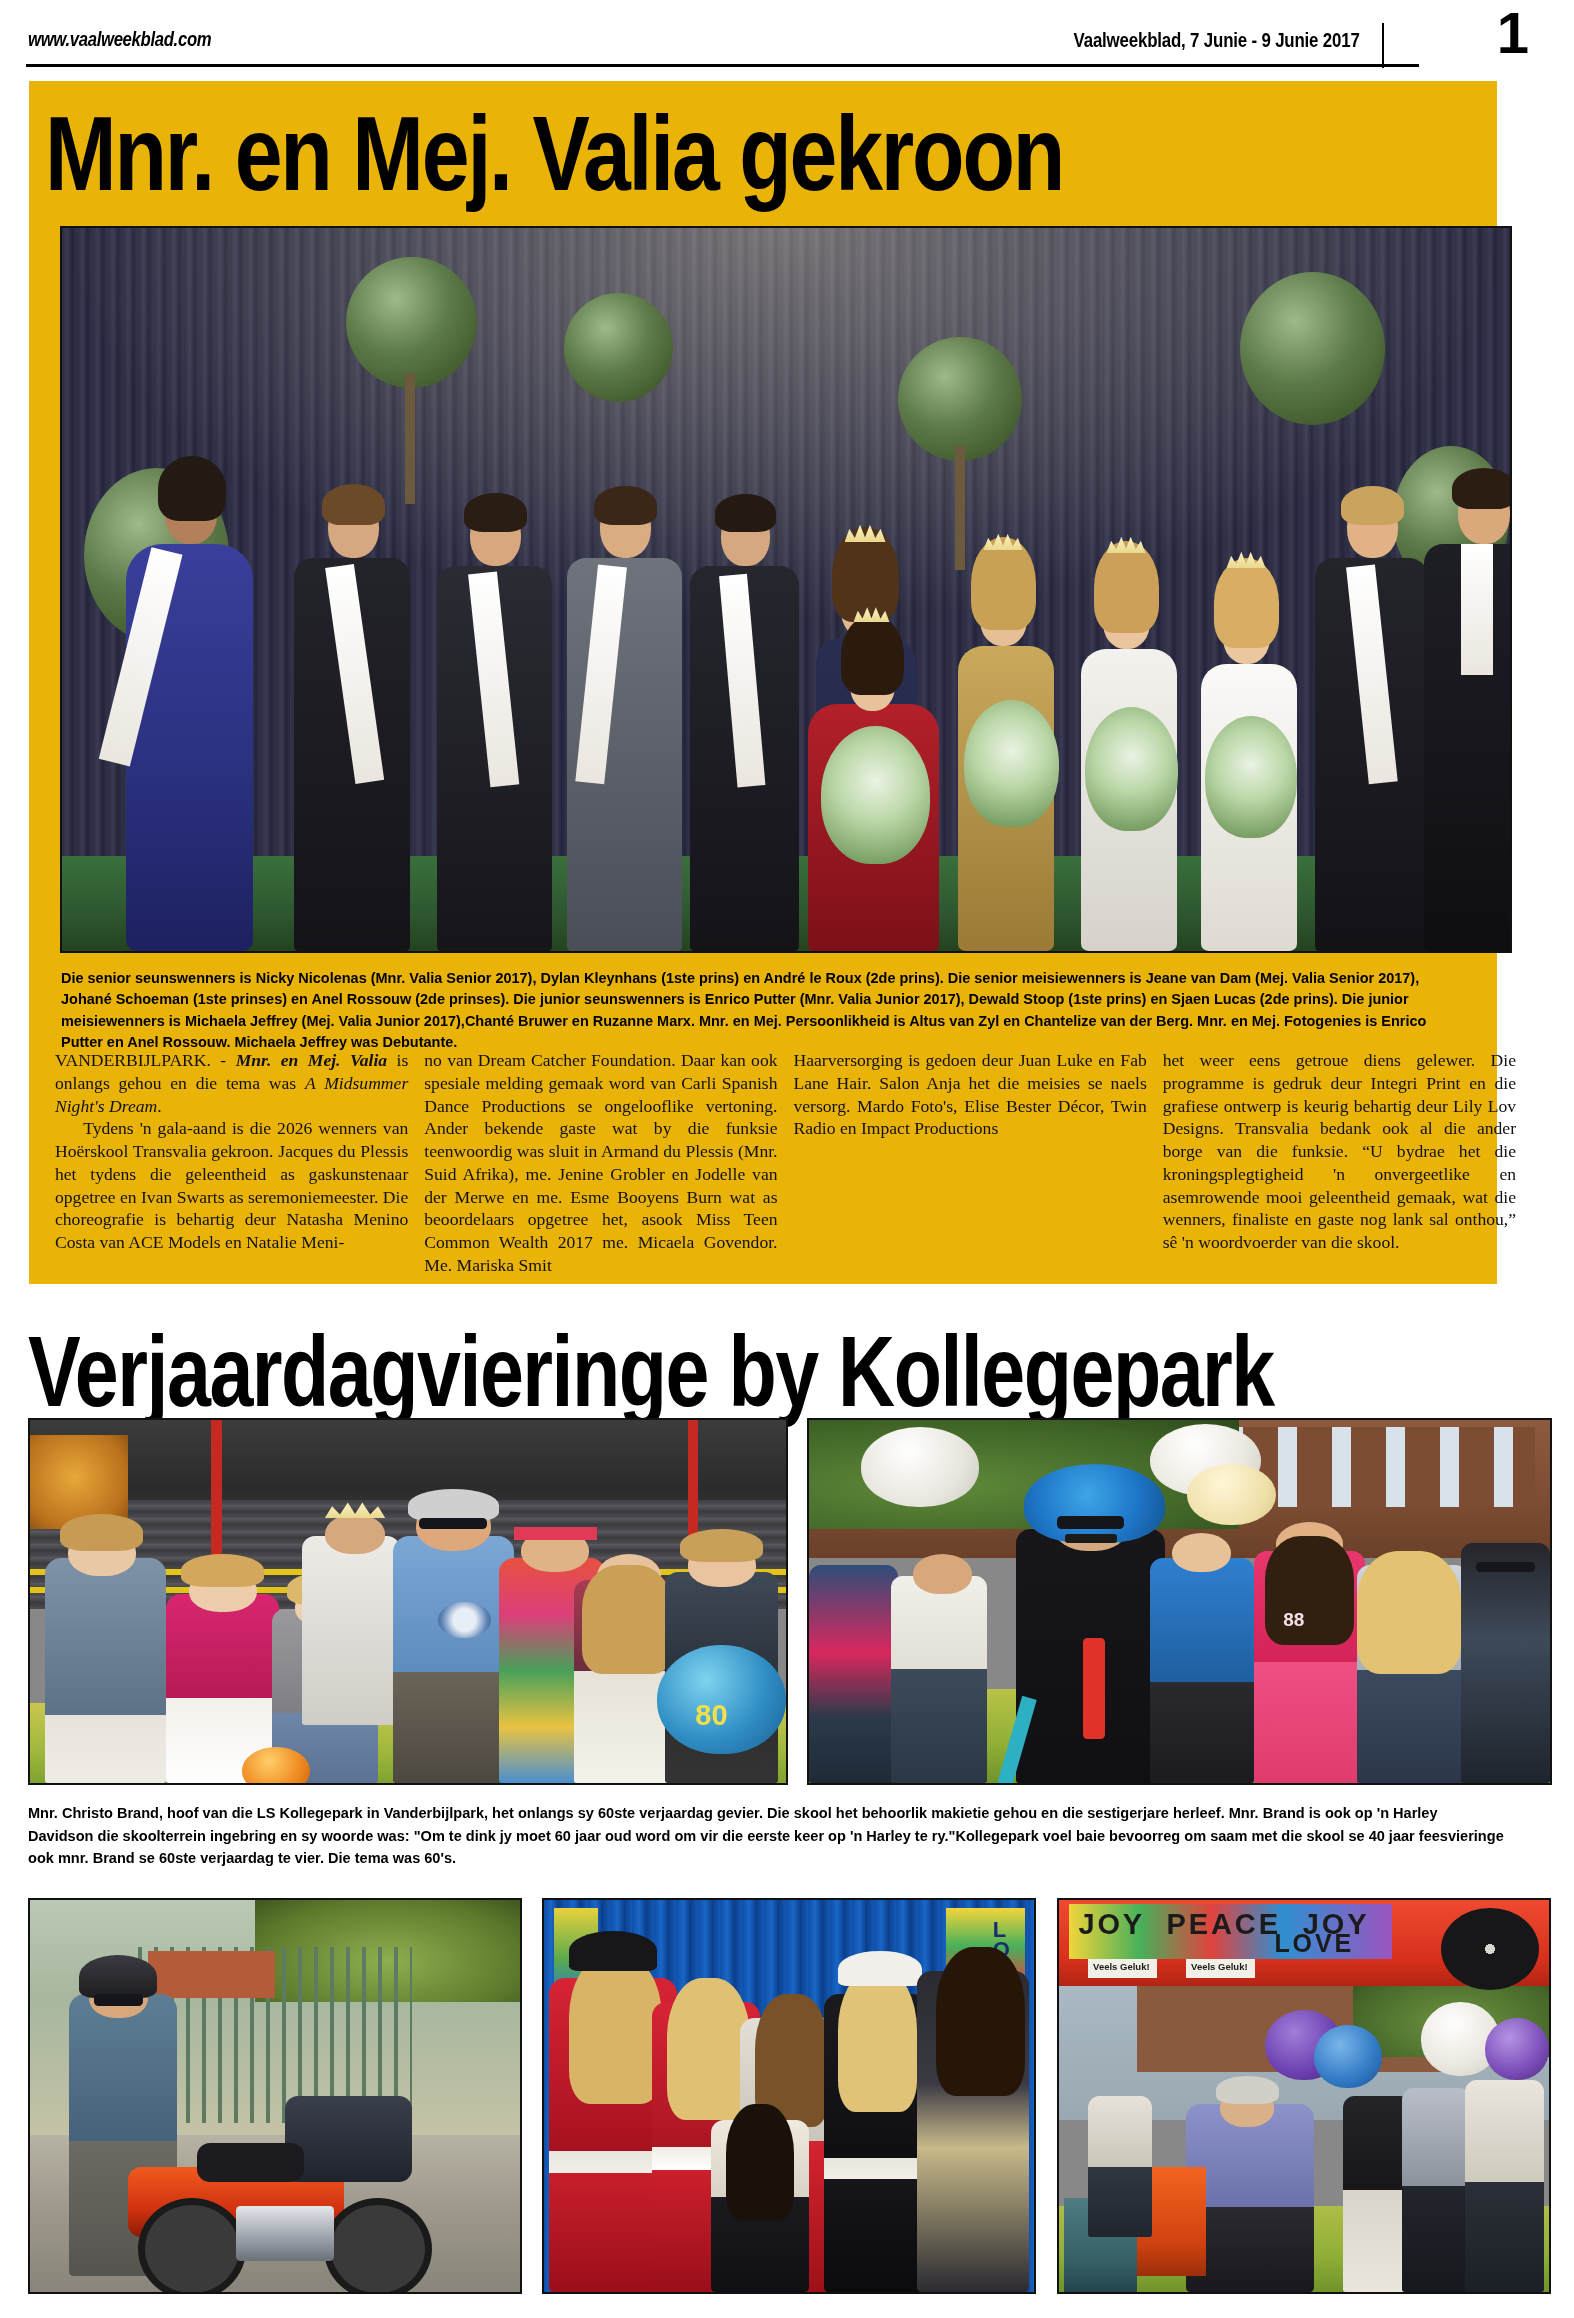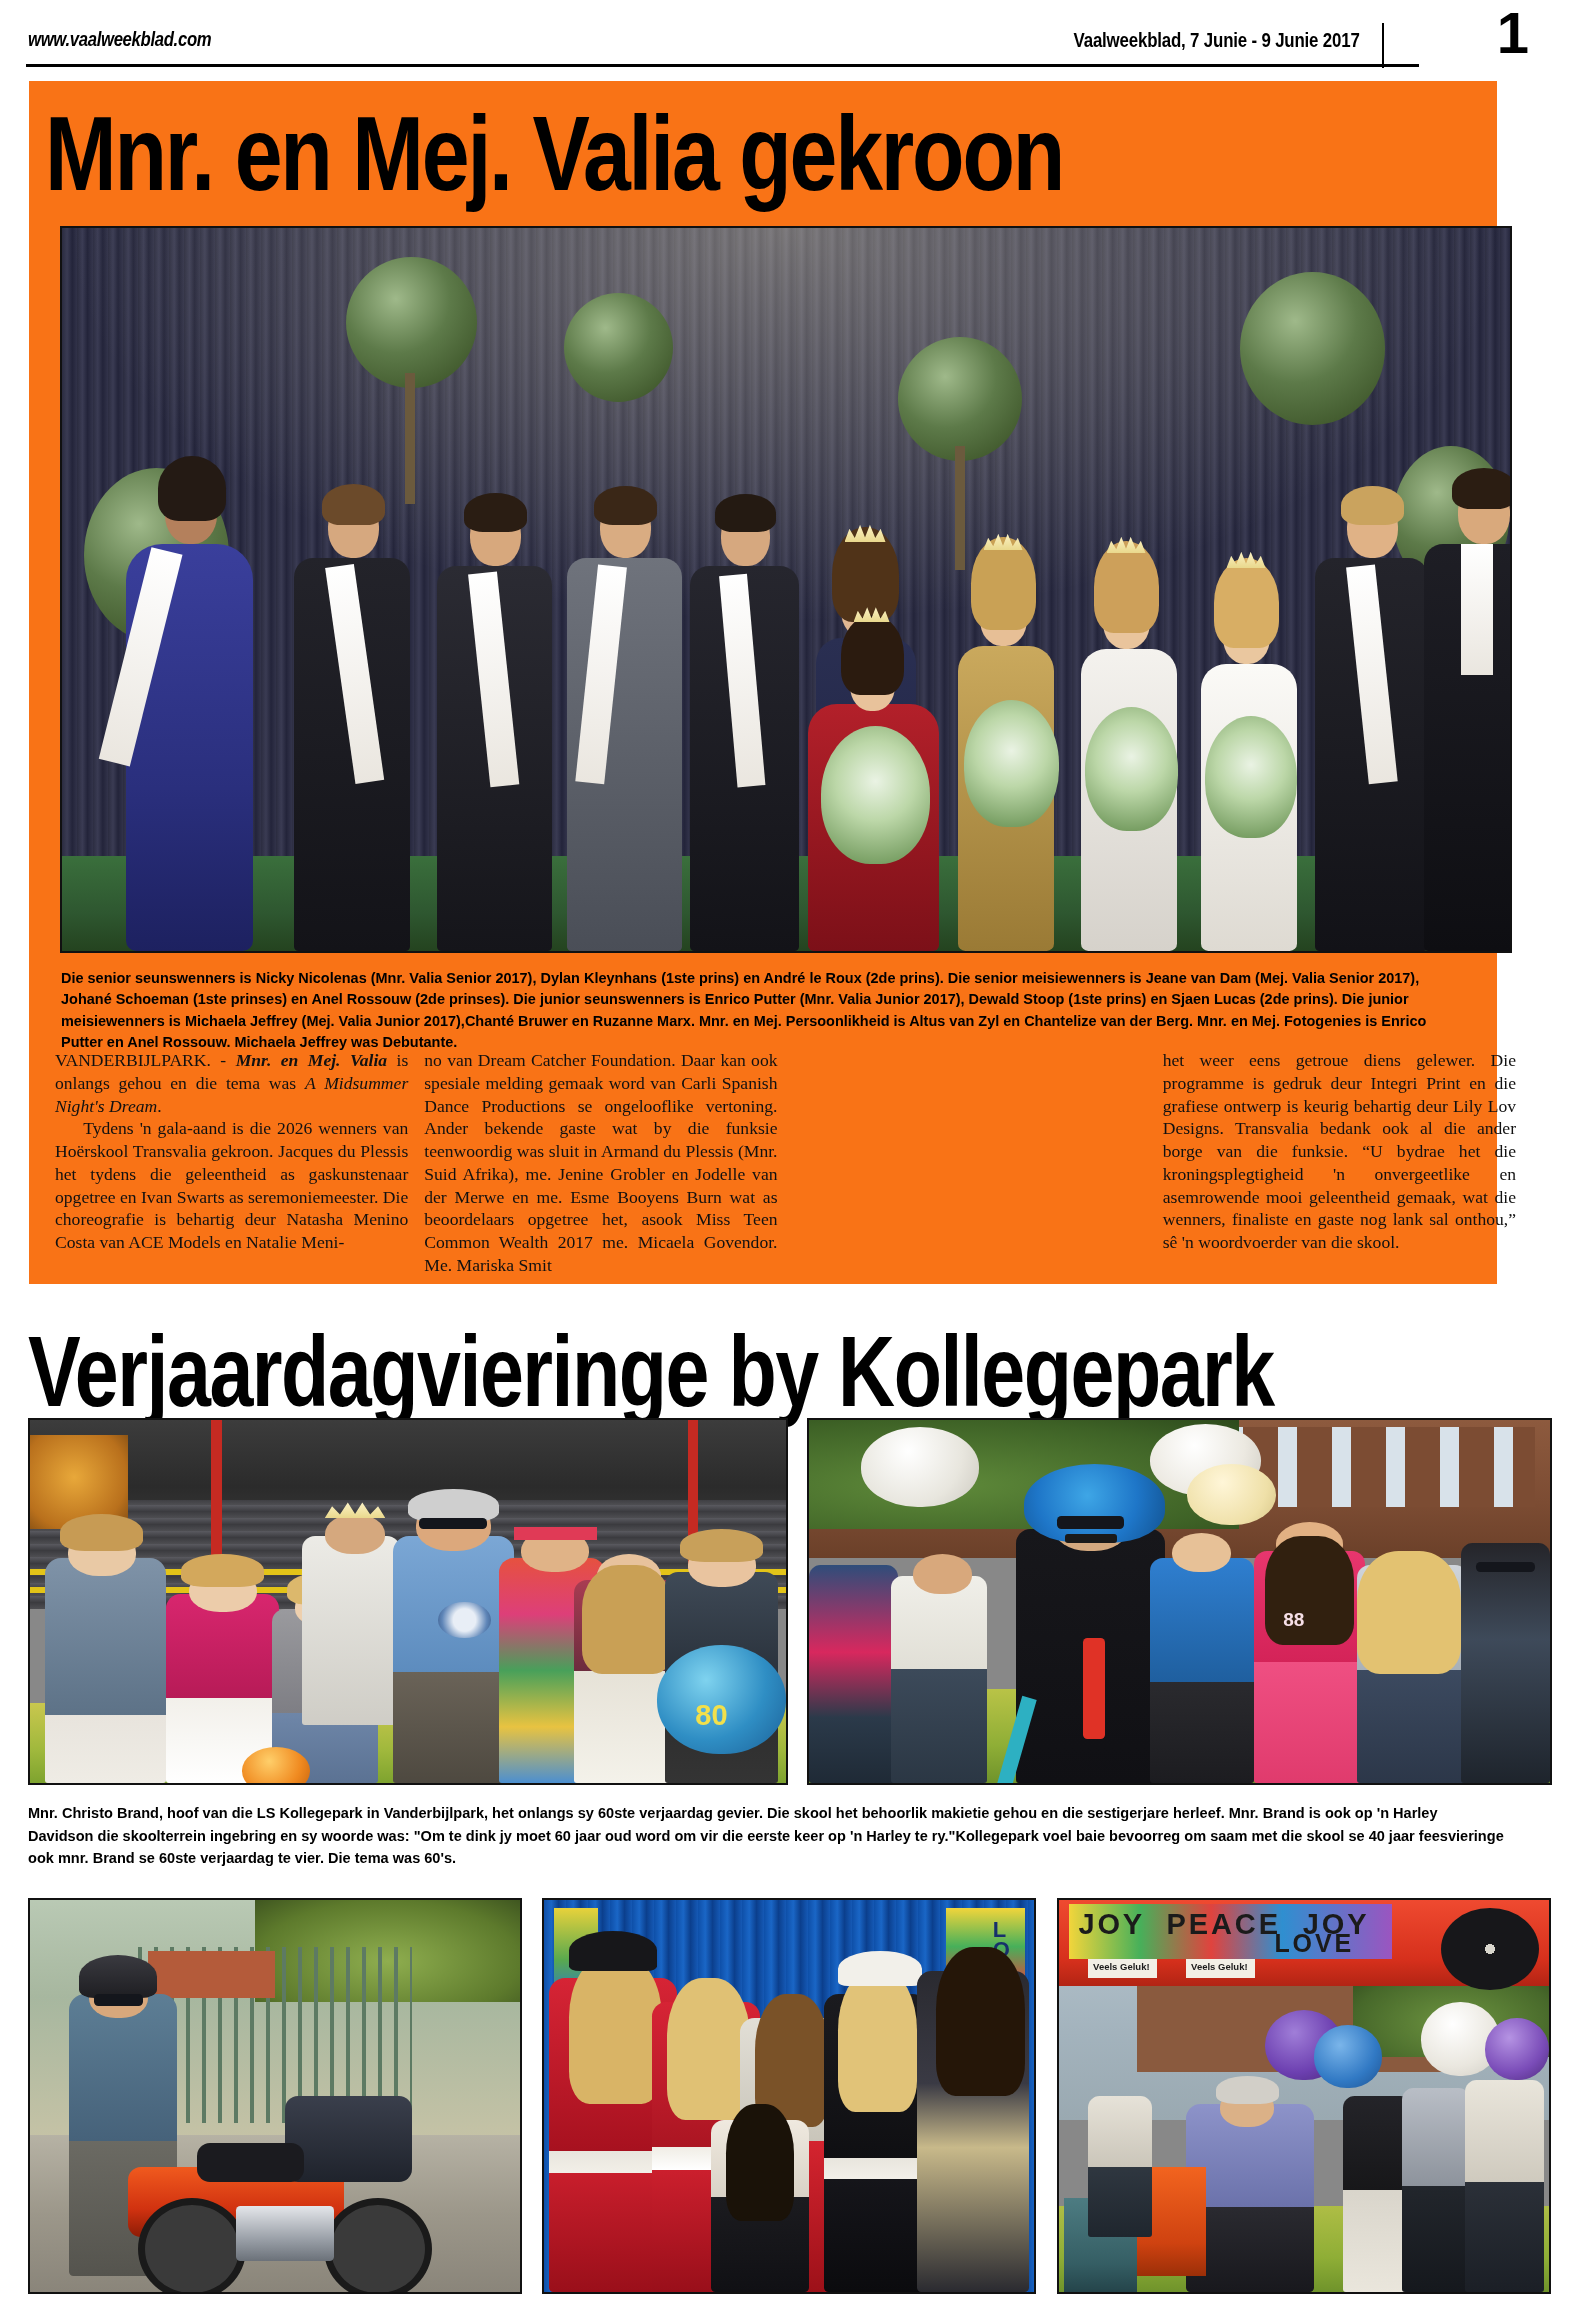--- a/index.html
+++ b/index.html
@@ -82,21 +82,21 @@
     height: 2.9px;
     background: #000;
   }
 
   
   .article-one {
     position: absolute;
     left: 29px; top: 81px;
     width: 1468px;
     height: 1203px;
-    background: #f97316;
+    background: #eab308;
     padding: 0;
   }
   .headline-1 {
     font-family: "Liberation Sans", sans-serif;
     font-weight: 700;
     font-size: 86px;
     line-height: 1.0;
     letter-spacing: -2.2px;
     color: #000;
     padding: 16px 0 0 16px;
@@ -394,20 +394,21 @@
 
   <div class="cols-1">
     <div class="col-1">
       <p><span class="n">VANDERBIJLPARK. - </span><span class="b">Mnr. en Mej. Valia</span><span class="n"> is onlangs gehou en die tema was </span><span class="i">A Midsummer Night's Dream</span><span class="n">.</span></p>
       <p>Tydens 'n gala-aand is die 2026 wenners van Hoërskool Transvalia gekroon. Jacques du Plessis het tydens die geleentheid as gaskunstenaar opgetree en Ivan Swarts as seremoniemeester. Die choreografie is behartig deur Natasha Menino Costa van ACE Models en Natalie Meni-</p>
     </div>
     <div class="col-1">
       <p>no van Dream Catcher Foundation. Daar kan ook spesiale melding gemaak word van Carli Spanish Dance Productions se ongelooflike vertoning. Ander bekende gaste wat by die funksie teenwoordig was sluit in Armand du Plessis (Mnr. Suid Afrika), me. Jenine Grobler en Jodelle van der Merwe en me. Esme Booyens Burn wat as beoordelaars opgetree het, asook Miss Teen Common Wealth 2017 me. Micaela Govendor. Me. Mariska Smit</p>
     </div>
     <div class="col-1">
+      <p>Haarversorging is gedoen deur Juan Luke en Fab Lane Hair. Salon Anja het die meisies se naels versorg. Mardo Foto's, Elise Bester Décor, Twin Radio en Impact Productions</p>
     </div>
     <div class="col-1">
       <p>het weer eens getroue diens gelewer. Die programme is gedruk deur Integri Print en die grafiese ontwerp is keurig behartig deur Lily Lov Designs. Transvalia bedank ook al die ander borge van die funksie. “U bydrae het die kroningsplegtigheid 'n onvergeetlike en asemrowende mooi geleentheid gemaak, wat die wenners, finaliste en gaste nog lank sal onthou,” sê 'n woordvoerder van die skool.</p>
     </div>
   </div>
 </div>
 
 <div class="headline-2">Verjaardagvieringe by Kollegepark</div>
 
 <div class="row-mid">

